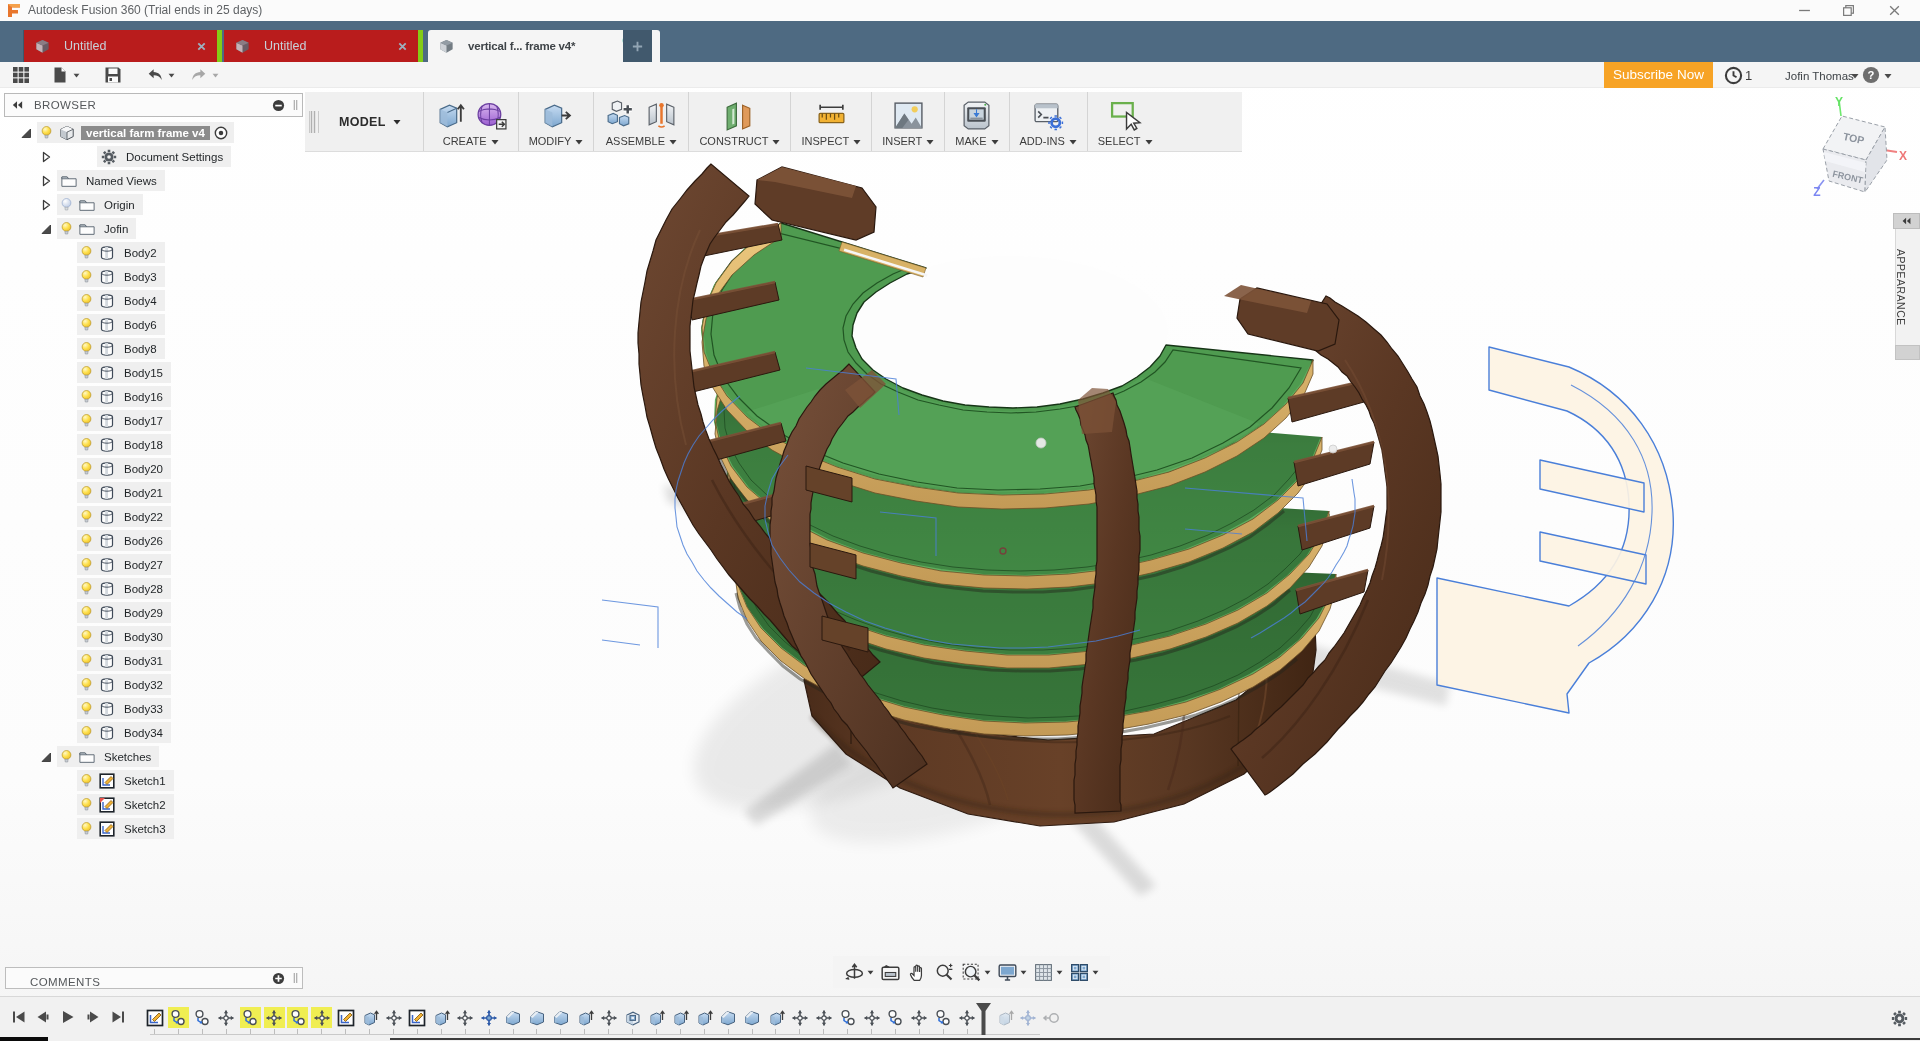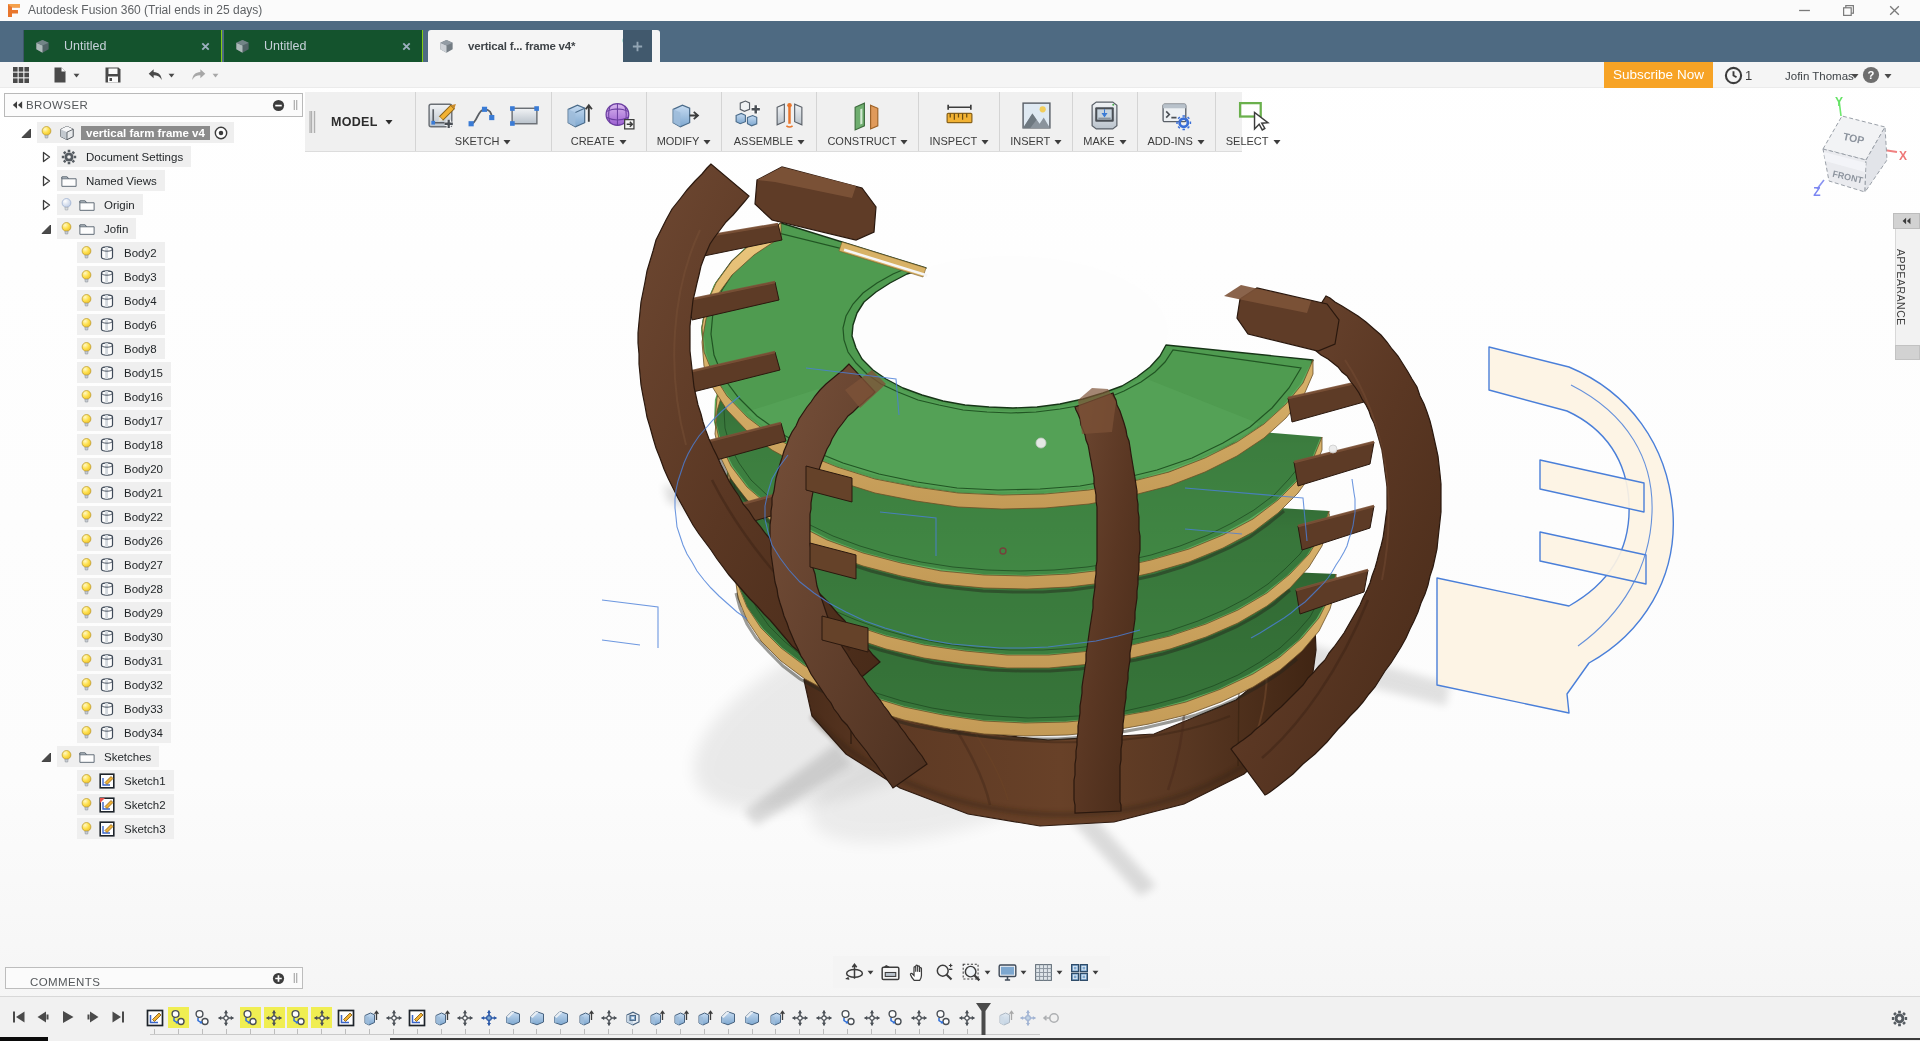--- a/index.html
+++ b/index.html
@@ -8,21 +8,21 @@
 .abs { position:absolute; }
 
 
 #titlebar { left:0; top:0; width:1920px; height:21px; background:#fbfbfb; z-index:30; }
 #titlebar .logo { position:absolute; left:7px; top:3px; width:14px; height:15px; }
 #titlebar .ttl { position:absolute; left:28px; top:3px; font-size:12px; color:#5f6265; }
 .winctl { position:absolute; top:4px; width:13px; height:13px; }
 
 
 #tabbar { left:0; top:21px; width:1920px; height:41px; background:#4e6a82; z-index:30; }
-.doctab { position:absolute; top:9px; height:32px; background:#14532d; border-right:1px solid #84cc16; display:flex; align-items:center; padding:0 10px; cursor:pointer; }
+.doctab { position:absolute; top:9px; height:32px; background:#b91c1c; border-right:5px solid #84cc16; display:flex; align-items:center; padding:0 10px; cursor:pointer; }
 .doctab.first { border-left:1px solid #3e5669; }
 .doctab .cube { width:17px; height:17px; margin-right:13px; opacity:.85; flex:none; }
 .doctab .lbl { font-size:12.5px; color:#c7d1da; flex:1 1 auto; white-space:nowrap; }
 .doctab .x { color:#9db0bf; width:11px; height:11px; margin-left:8px; flex:none; }
 .doctab.active { background:#f5f5f5; border-radius:3px 3px 0 0; border-right:none; }
 .doctab.active .lbl { color:#3f4448; font-weight:bold; font-size:11.5px; letter-spacing:-0.2px; }
 .doctab.active .x { color:#8b9196; }
 .synccircle { width:9px; height:9px; margin:-12px 0 0 5px; flex:none; }
 #newtab { position:absolute; left:623px; top:9px; width:29px; height:32px; background:#41596d; display:flex; align-items:center; justify-content:center; cursor:pointer; }
 #newtab svg { width:13px; height:13px; }
@@ -51,21 +51,21 @@
 .rgroup { border-left:1px solid #d4d4d4; display:flex; flex-direction:column; align-items:center; padding:4px 10px 2px; cursor:pointer; }
 .rgroup .icons { display:flex; align-items:center; gap:8px; height:38px; }
 .rgroup .icons svg { width:33px; height:33px; }
 .rgroup .glabel { font-size:11px; color:#3c3c3c; margin-top:1px; white-space:nowrap; }
 .rgroup .glabel svg { width:8px; height:6px; margin-left:4px; color:#3c3c3c; display:inline-block; }
 
 
 #browser { left:0; top:93px; width:330px; z-index:20; }
 #browser-header { position:absolute; left:4px; top:0; width:299px; height:24px; background:#fbfbfb; border:1px solid #b9b9b9; display:flex; align-items:center; }
 #browser-header .coll { width:13px; height:10px; margin-left:6px; }
-#browser-header .hlbl { font-size:11.5px; color:#55585b; margin-left:2px; letter-spacing:.4px; flex:1; }
+#browser-header .hlbl { font-size:11.5px; color:#55585b; margin-left:10px; letter-spacing:.4px; flex:1; }
 #browser-header .mc { width:13px; height:13px; margin-right:8px; }
 #browser-header .grp { width:5px; height:12px; margin-right:4px; }
 #ribbon-grip { position:absolute; left:310px; top:111px; width:6px; height:22px; z-index:26; }
 #tree { position:absolute; left:0; top:29px; width:330px; }
 .trow { position:absolute; height:21px; display:flex; align-items:center; cursor:pointer; }
 .trow .exp { width:12px; height:12px; margin-right:5px; flex:none; }
 .trow .rowline { display:flex; align-items:center; background:#efefef; height:21px; padding:0 8px 0 4px; }
 .trow .bulb { width:11px; height:15px; margin-right:7px; flex:none; }
 .trow .ticon { width:16px; height:16px; margin-right:9px; flex:none; }
 .trow .tlabel { font-size:11.5px; color:#1f2326; white-space:nowrap; }
@@ -775,36 +775,20 @@
   <div id="wsbox">
     <span class="ws">MODEL</span>
     <svg>
         <use href="#sym-caret-down"></use>
       </svg>
   </div>
   <div style="display:flex">
       <div class="rgroup">
     <div class="icons">
           <svg>
-            <use href="#sym-create-sketch"></use>
-          </svg>
-          <svg>
-            <use href="#sym-spline"></use>
-          </svg>
-          <svg>
-            <use href="#sym-rectangle"></use>
-          </svg>
-        </div>
-    <div class="glabel"><span>SKETCH</span><svg>
-            <use href="#sym-caret-down"></use>
-          </svg></div>
-  </div>
-      <div class="rgroup">
-    <div class="icons">
-          <svg>
             <use href="#sym-extrude"></use>
           </svg>
           <svg>
             <use href="#sym-form"></use>
           </svg>
         </div>
     <div class="glabel"><span>CREATE</span><svg>
             <use href="#sym-caret-down"></use>
           </svg></div>
   </div>
@@ -918,21 +902,21 @@
           </svg>
       <svg class="ticon">
             <use href="#sym-component-cube"></use>
           </svg>
       <span class="tlabel sel">vertical farm frame v4</span>
       <svg class="radio">
             <use href="#sym-radio-target"></use>
           </svg>
     </div>
   </div>
-      <div class="trow" style="top: 24px; left: 40px;">
+      <div class="trow" style="top: 24px; left: 40px; gap: 40px;">
     <svg class="exp">
           <use href="#sym-tri-collapsed"></use>
         </svg>
     <div class="rowline">
 
       <svg class="ticon">
             <use href="#sym-gear"></use>
           </svg>
       <span class="tlabel">Document Settings</span>
 

